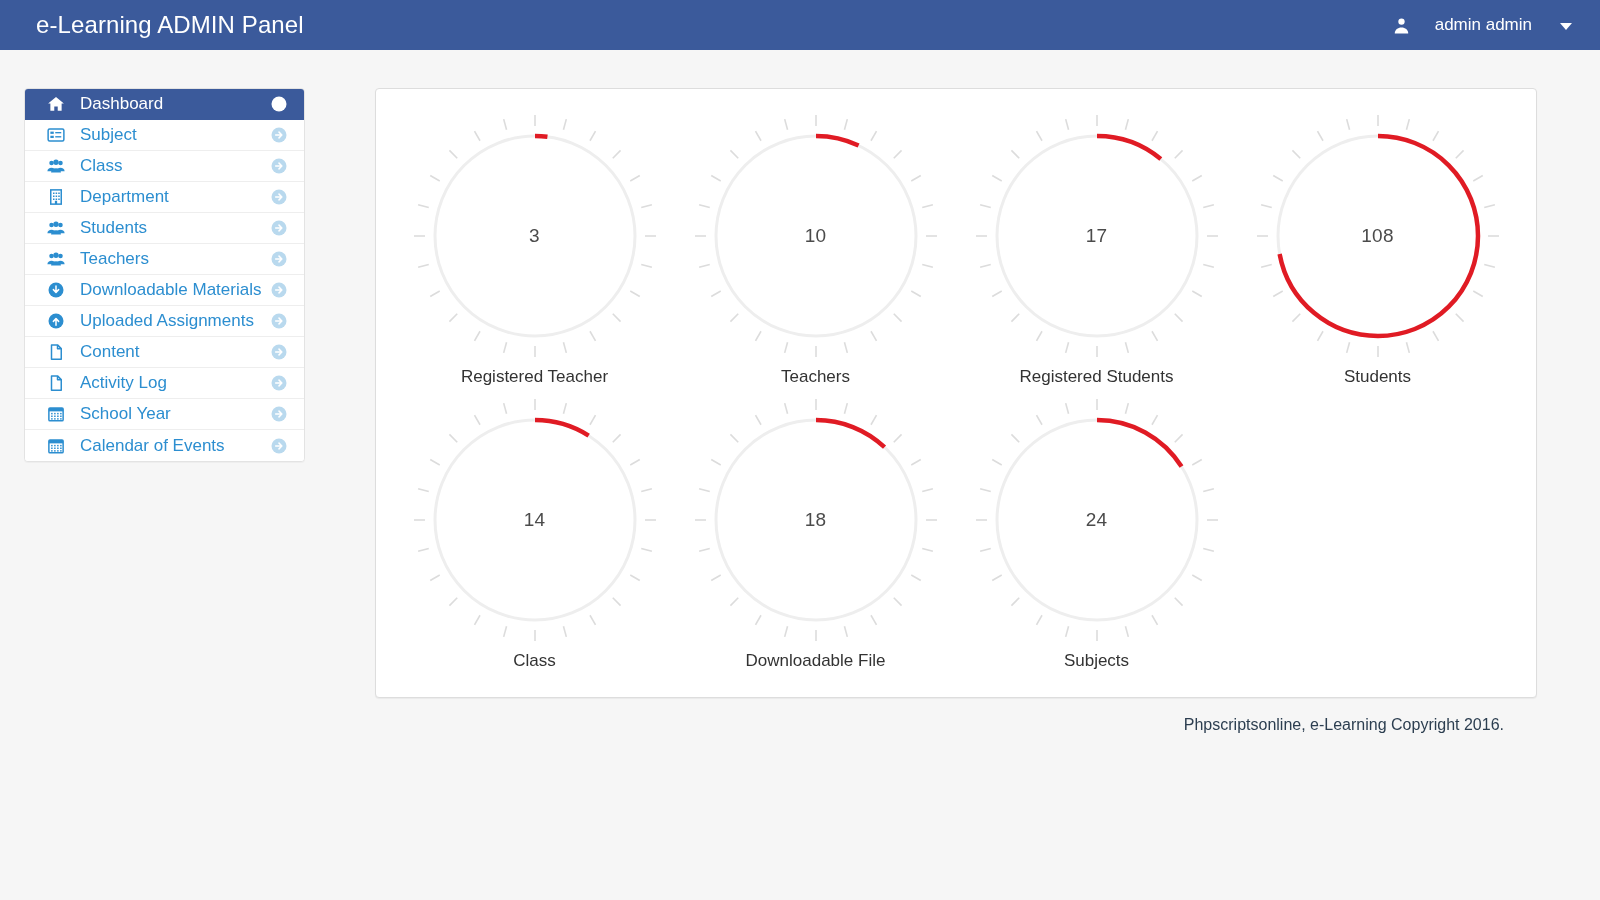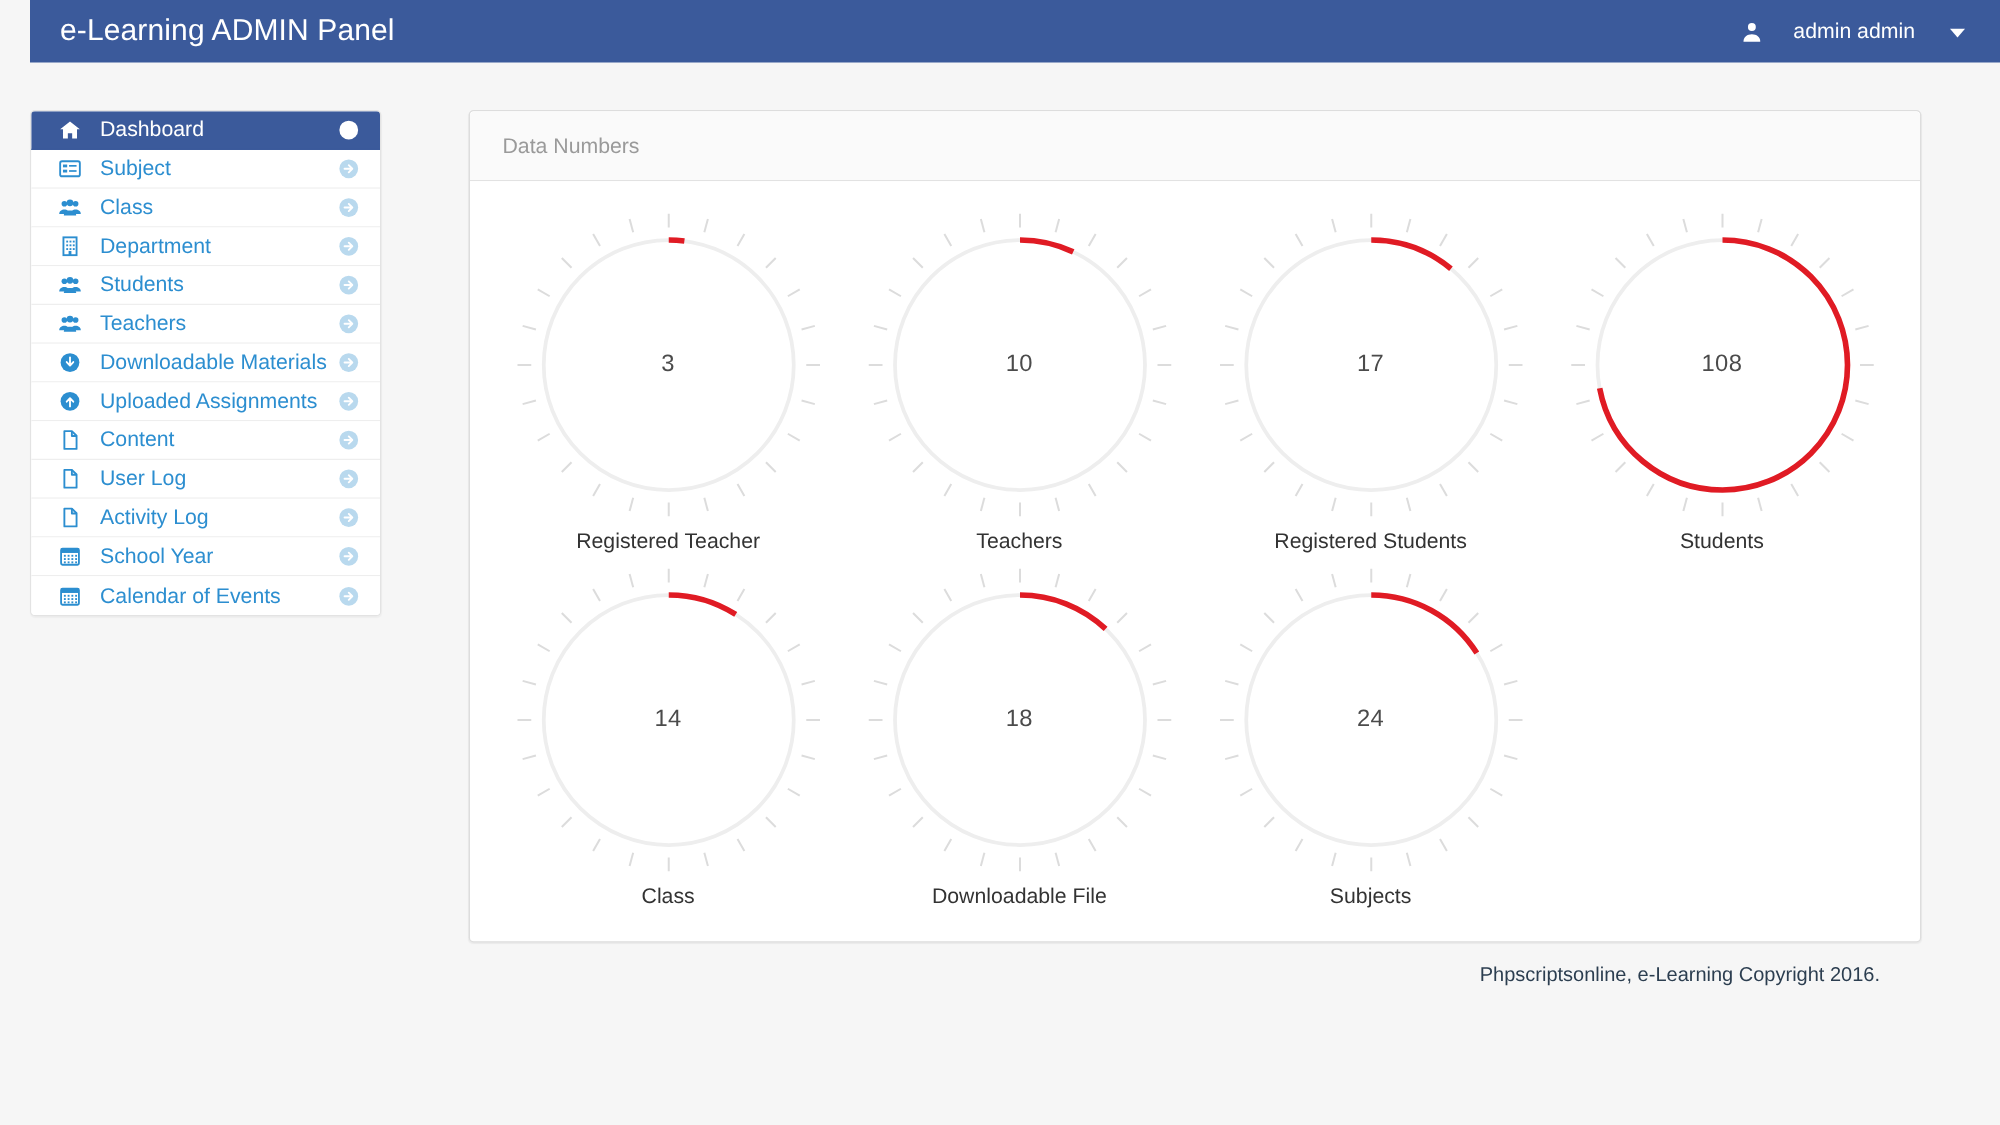--- a/index.html
+++ b/index.html
@@ -14,24 +14,23 @@
     overflow: hidden;
   }
 
   
   .navbar {
     height: 50px;
     background: #3b5a9b;
     display: flex;
     align-items: center;
     justify-content: space-between;
-    padding: 0 22px 0 24px;
+    padding: 0 22px 0 36px;
     position: relative;
     z-index: 5;
-    margin-left: 24px;
   }
   .brand {
     color: #ffffff;
     font-size: 24px;
     font-weight: 400;
     letter-spacing: 0.1px;
     white-space: nowrap;
   }
   .nav-user {
     display: flex;
@@ -324,35 +323,20 @@
           </span>
         </div>
         <div class="side-item">
           <span class="side-ico">
             <svg width="18" height="18" viewBox="0 0 24 24" aria-hidden="true">
               <path d="M6 2.5h8l5 5v14H6z" fill="none" stroke="#2c8ed0" stroke-width="2" stroke-linejoin="round"></path>
               <path d="M14 2.5v5.2h5" fill="none" stroke="#2c8ed0" stroke-width="2" stroke-linejoin="round"></path>
             </svg>
           </span>
           <span class="side-label">Content</span>
-          <span class="side-arrow">
-            <svg width="18" height="18" viewBox="0 0 24 24" aria-hidden="true">
-              <circle cx="12" cy="12" r="10" fill="#b9d9ee"></circle>
-              <path d="M7.5 12h8M12 8.2 15.8 12 12 15.8" fill="none" stroke="#ffffff" stroke-width="2" stroke-linecap="round" stroke-linejoin="round"></path>
-            </svg>
-          </span>
-        </div>
-        <div class="side-item">
-          <span class="side-ico">
-            <svg width="18" height="18" viewBox="0 0 24 24" aria-hidden="true">
-              <path d="M6 2.5h8l5 5v14H6z" fill="none" stroke="#2c8ed0" stroke-width="2" stroke-linejoin="round"></path>
-              <path d="M14 2.5v5.2h5" fill="none" stroke="#2c8ed0" stroke-width="2" stroke-linejoin="round"></path>
-            </svg>
-          </span>
-          <span class="side-label">User Log</span>
           <span class="side-arrow">
             <svg width="18" height="18" viewBox="0 0 24 24" aria-hidden="true">
               <circle cx="12" cy="12" r="10" fill="#b9d9ee"></circle>
               <path d="M7.5 12h8M12 8.2 15.8 12 12 15.8" fill="none" stroke="#ffffff" stroke-width="2" stroke-linecap="round" stroke-linejoin="round"></path>
             </svg>
           </span>
         </div>
         <div class="side-item">
           <span class="side-ico">
             <svg width="18" height="18" viewBox="0 0 24 24" aria-hidden="true">
@@ -420,23 +404,20 @@
               <circle cx="12" cy="12" r="10" fill="#b9d9ee"></circle>
               <path d="M7.5 12h8M12 8.2 15.8 12 12 15.8" fill="none" stroke="#ffffff" stroke-width="2" stroke-linecap="round" stroke-linejoin="round"></path>
             </svg>
           </span>
         </div>
       </div>
   </div>
 
   <div class="col-right">
     <div class="panel">
-      <div class="panel-head">
-        <span class="panel-title">Data Numbers</span>
-      </div>
       <div class="panel-body">
         <div class="gauge-row" id="gauge-row-1">
             <div class="gauge-cell">
               <div class="gauge-wrap">
                 <svg viewBox="0 0 250 250">
                   <line x1="125.00" y1="15.00" x2="125.00" y2="4.00" stroke="#dcdcdc" stroke-width="1.6"></line>
                   <line x1="153.47" y1="18.75" x2="156.32" y2="8.12" stroke="#dcdcdc" stroke-width="1.6"></line>
                   <line x1="180.00" y1="29.74" x2="185.50" y2="20.21" stroke="#dcdcdc" stroke-width="1.6"></line>
                   <line x1="202.78" y1="47.22" x2="210.56" y2="39.44" stroke="#dcdcdc" stroke-width="1.6"></line>
                   <line x1="220.26" y1="70.00" x2="229.79" y2="64.50" stroke="#dcdcdc" stroke-width="1.6"></line>

